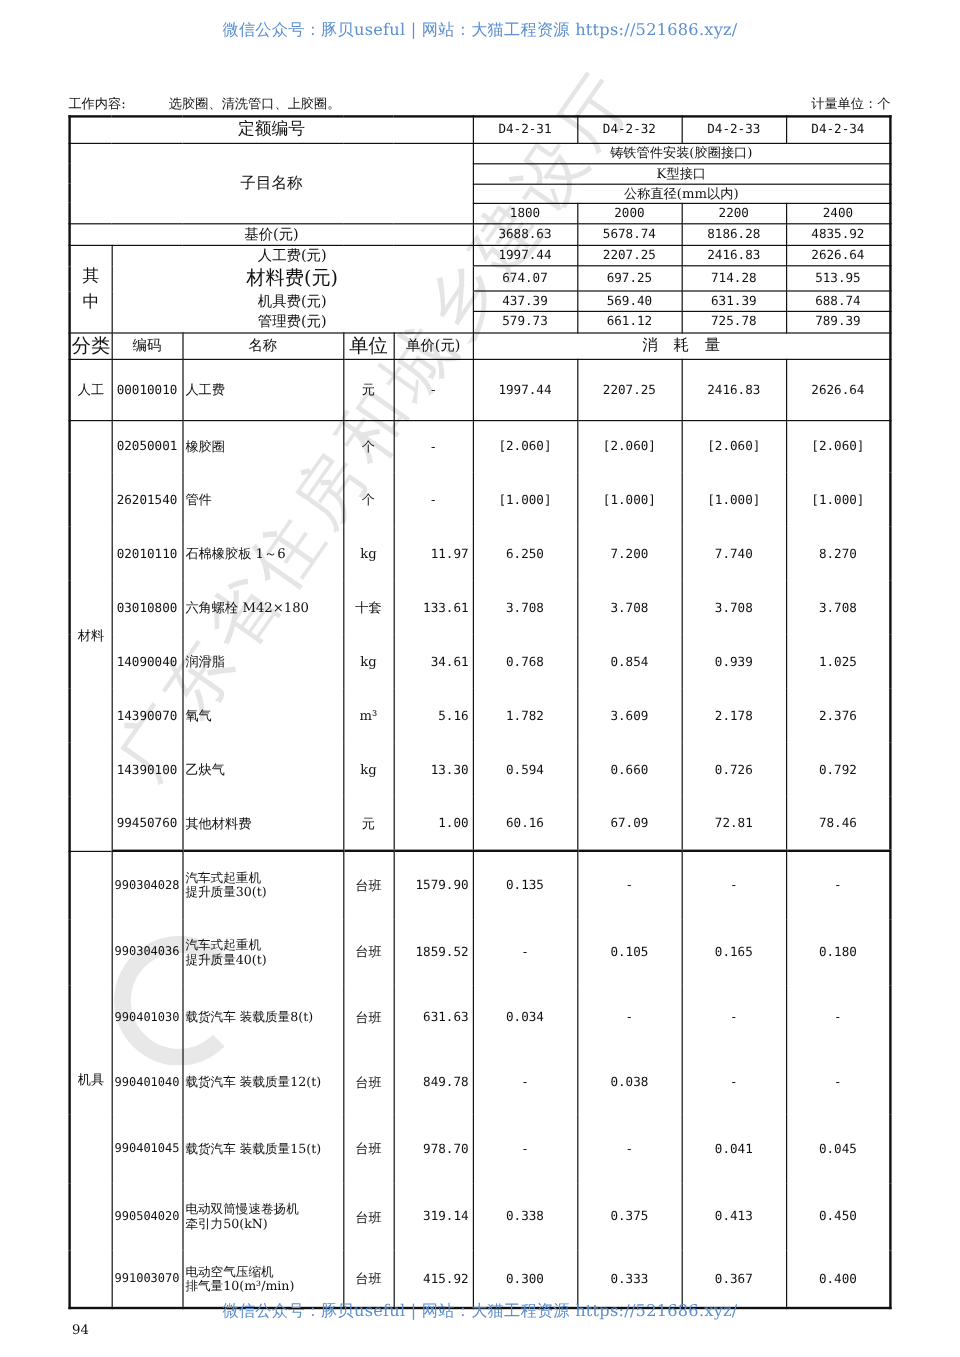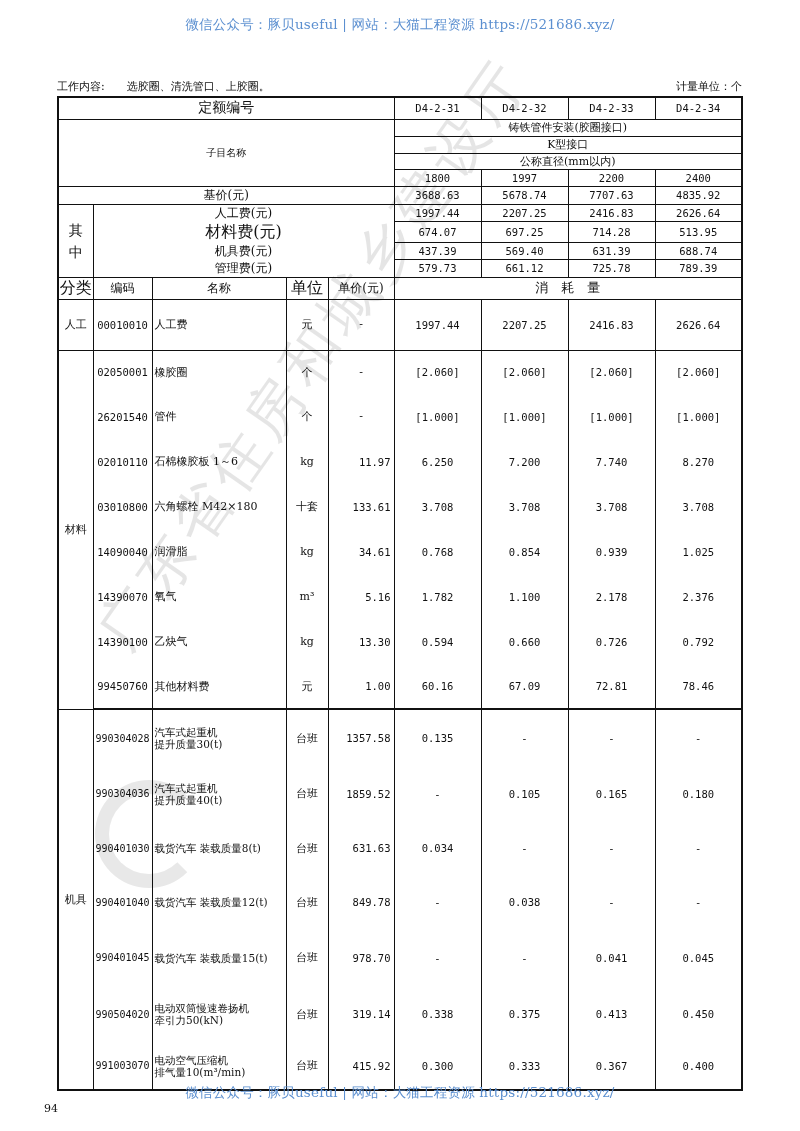--- a/index.html
+++ b/index.html
@@ -4,23 +4,23 @@
 <style>
   html,body{margin:0;padding:0;background:#fff;}
   body{width:800px;height:1131px;position:relative;overflow:hidden;
        font-family:"DejaVu Serif","Liberation Serif",serif;color:#111;}
   .wm-top,.wm-bottom{position:absolute;left:0;width:800px;text-align:center;
        font-size:13.5px;color:#5b8fd0;letter-spacing:0.2px;}
   .wm-top{top:16px;}
   .wm-bottom{top:1084px;}
   .meta{position:absolute;top:79px;font-size:11px;}
   .meta.left{left:57px;}
-  .meta.left .v{margin-left:22px;}
+  .meta.left .v{margin-left:36px;}
   .meta.right{right:58px;}
-  .page-no{position:absolute;left:44px;top:1102px;font-size:11px;}
+  .page-no{position:absolute;left:60px;top:1102px;font-size:11px;}
 
   table.q{position:absolute;left:57px;top:96px;width:684px;border-collapse:collapse;
           border:2px solid #111;table-layout:fixed;font-size:11px;}
   table.q td{border:1px solid #111;padding:0;text-align:center;vertical-align:middle;
              white-space:nowrap;overflow:hidden;}
   .hdr-big{font-size:14px;}
   .num{font-family:"DejaVu Sans Mono","Liberation Mono",monospace;font-size:10.5px;}
   td.r{text-align:right !important;padding-right:3px !important;}
   td.l{text-align:left !important;padding-left:2px !important;}
   .two{line-height:12px;white-space:normal !important;font-size:10.5px;}
@@ -59,41 +59,41 @@
   <tbody>
       <tr style="height:22px">
     <td colspan="5" class="hdr-big">定额编号</td>
     <td class="num">D4-2-31</td>
     <td class="num">D4-2-32</td>
     <td class="num">D4-2-33</td>
     <td class="num">D4-2-34</td>
   </tr>
 
   <tr style="height:17px">
-    <td colspan="5" rowspan="4" class="hdr-big" style="font-size:10px">子目名称</td>
+    <td colspan="5" rowspan="4" class="hdr-big" style="font-size:13px">子目名称</td>
     <td colspan="4">铸铁管件安装(胶圈接口)</td>
   </tr>
   <tr style="height:17px">
     <td colspan="4">K型接口</td>
   </tr>
   <tr style="height:16px">
     <td colspan="4">公称直径(mm以内)</td>
   </tr>
   <tr style="height:17px">
     <td class="num">1800</td>
-    <td class="num">1997</td>
+    <td class="num">2000</td>
     <td class="num">2200</td>
     <td class="num">2400</td>
   </tr>
 
   <tr style="height:17px">
     <td colspan="5" style="font-size:12px">基价(元)</td>
     <td class="num">3688.63</td>
     <td class="num">5678.74</td>
-    <td class="num">7707.63</td>
+    <td class="num">8186.28</td>
     <td class="num">4835.92</td>
   </tr>
 
   <tr style="height:17px">
     <td rowspan="4" class="qizhong">
       <div>其</div>
       <div>中</div>
     </td>
     <td colspan="4" style="border-bottom:none;font-size:12px">人工费(元)</td>
     <td class="num">1997.44</td>
@@ -196,21 +196,21 @@
     <td class="num" style="border-top:none;border-bottom:none">0.854</td>
     <td class="num" style="border-top:none;border-bottom:none">0.939</td>
     <td class="num" style="border-top:none;border-bottom:none">1.025</td>
   </tr>
   <tr style="height:45px">
     <td class="num" style="border-top:none;border-bottom:none">14390070</td>
     <td class="l" style="border-top:none;border-bottom:none">氧气</td>
     <td style="border-top:none;border-bottom:none">m³</td>
     <td class="r num" style="border-top:none;border-bottom:none">5.16</td>
     <td class="num" style="border-top:none;border-bottom:none">1.782</td>
-    <td class="num" style="border-top:none;border-bottom:none">1.100</td>
+    <td class="num" style="border-top:none;border-bottom:none">3.609</td>
     <td class="num" style="border-top:none;border-bottom:none">2.178</td>
     <td class="num" style="border-top:none;border-bottom:none">2.376</td>
   </tr>
   <tr style="height:45px">
     <td class="num" style="border-top:none;border-bottom:none">14390100</td>
     <td class="l" style="border-top:none;border-bottom:none">乙炔气</td>
     <td style="border-top:none;border-bottom:none">kg</td>
     <td class="r num" style="border-top:none;border-bottom:none">13.30</td>
     <td class="num" style="border-top:none;border-bottom:none">0.594</td>
     <td class="num" style="border-top:none;border-bottom:none">0.660</td>
@@ -231,21 +231,21 @@
 
   <tbody>
   <tr style="height:57px">
     <td rowspan="7">机具</td>
     <td class="num" style="border-bottom:none;font-size:10px">990304028</td>
     <td class="l two" style="border-bottom:none">
           <div>汽车式起重机</div>
           <div>提升质量30(t)</div>
         </td>
     <td style="border-bottom:none">台班</td>
-    <td class="r num" style="border-bottom:none">1357.58</td>
+    <td class="r num" style="border-bottom:none">1579.90</td>
     <td class="num" style="border-bottom:none">0.135</td>
     <td class="num" style="border-bottom:none">-</td>
     <td class="num" style="border-bottom:none">-</td>
     <td class="num" style="border-bottom:none">-</td>
   </tr>
   <tr style="height:55px">
     <td class="num" style="border-top:none;border-bottom:none;font-size:10px">990304036</td>
     <td class="l two" style="border-top:none;border-bottom:none">
           <div>汽车式起重机</div>
           <div>提升质量40(t)</div>

